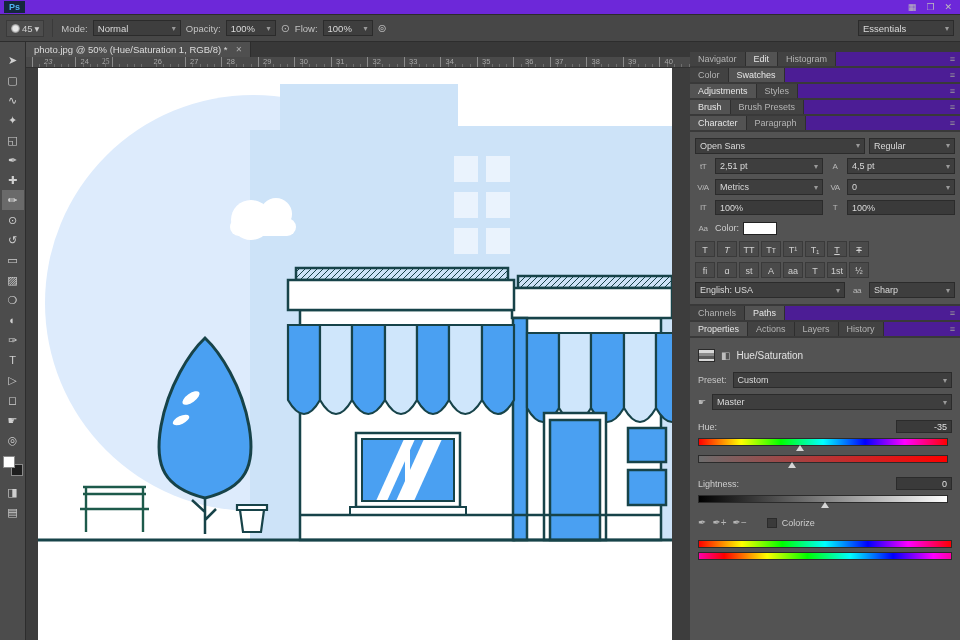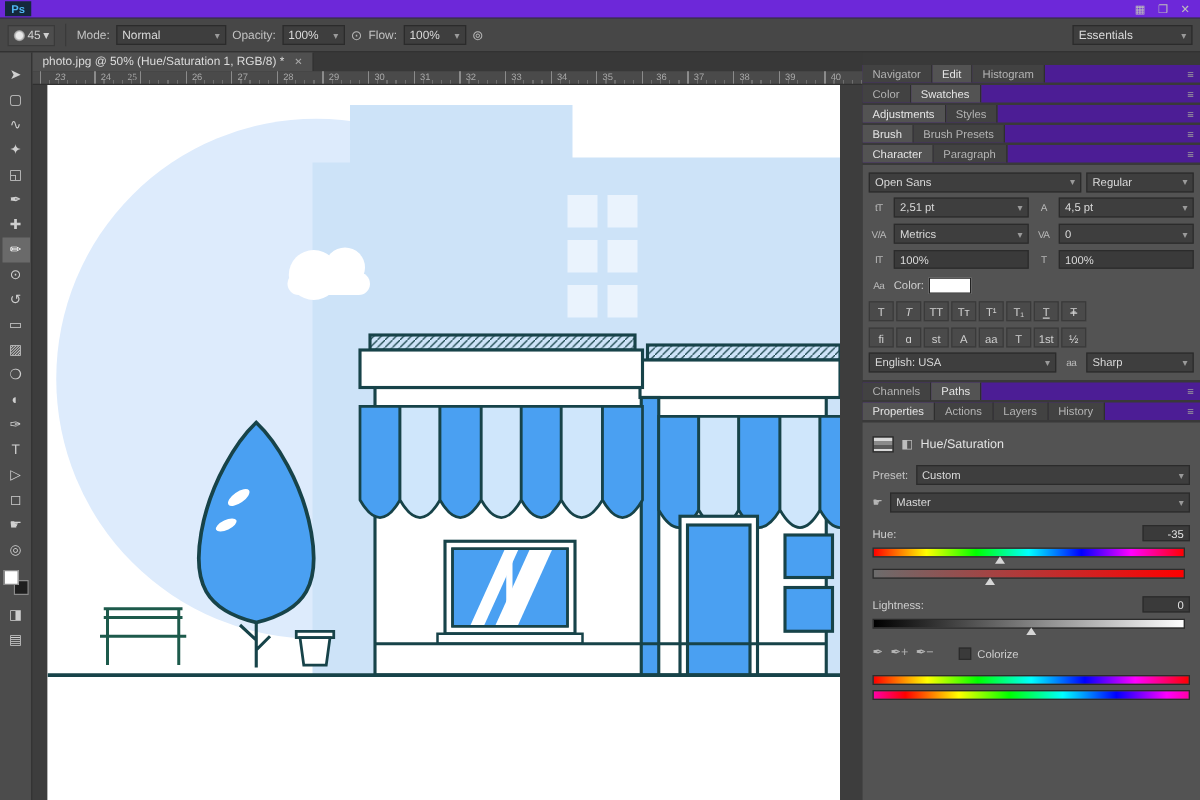--- a/index.html
+++ b/index.html
@@ -85,21 +85,21 @@
   #style-buttons, #opentype-buttons { gap:2px; }
 
   .props-body { flex:1; padding:6px 8px; position:relative; }
   .props-header { display:flex; align-items:center; gap:6px; height:22px; color:#e2e2e2; font-size:10px; }
   .hs-icon { width:17px; height:13px; border:1px solid #2a2a2a;
     background:repeating-linear-gradient(180deg,#d8d8d8 0 3px,#8a8a8a 3px 6px,#5a5a5a 6px 9px); }
   .clip-icon { color:#bdbdbd; font-size:10px; }
   .prow { display:flex; align-items:center; gap:6px; margin-top:6px; }
   .plabel { color:#c7c7c7; }
   .lblrow { display:flex; justify-content:space-between; align-items:center; margin-top:10px; }
-  .valbox { background:#3a3a3a; border:1px solid #2b2b2b; width:38px; height:13px;
+  .valbox { background:#3a3a3a; border:1px solid #2b2b2b; width:56px; height:13px;
     display:inline-flex; align-items:center; justify-content:flex-end; padding:0 4px; color:#e0e0e0; }
   .slider { position:relative; height:14px; margin-top:3px; }
   .bar { position:absolute; left:0; right:4px; top:2px; height:8px; border:1px solid #2b2b2b; }
   .hue-bar, .spectrum { background:linear-gradient(90deg,#ff0000,#ffff00 17%,#00ff00 33%,#00ffff 50%,#0000ff 67%,#ff00ff 83%,#ff0000); }
   .sat-bar { background:linear-gradient(90deg,#6c6c6c,#ff0000); }
   .light-bar { background:linear-gradient(90deg,#000000,#ffffff); }
   .handle { position:absolute; top:9px; width:0; height:0; transform:translateX(-50%);
     border-left:4px solid transparent; border-right:4px solid transparent; border-bottom:6px solid #d6d6d6; }
   .dropper-row { display:flex; gap:6px; color:#b5b5b5; font-size:10px; }
   .chk { display:flex; align-items:center; gap:5px; margin-left:14px; }

